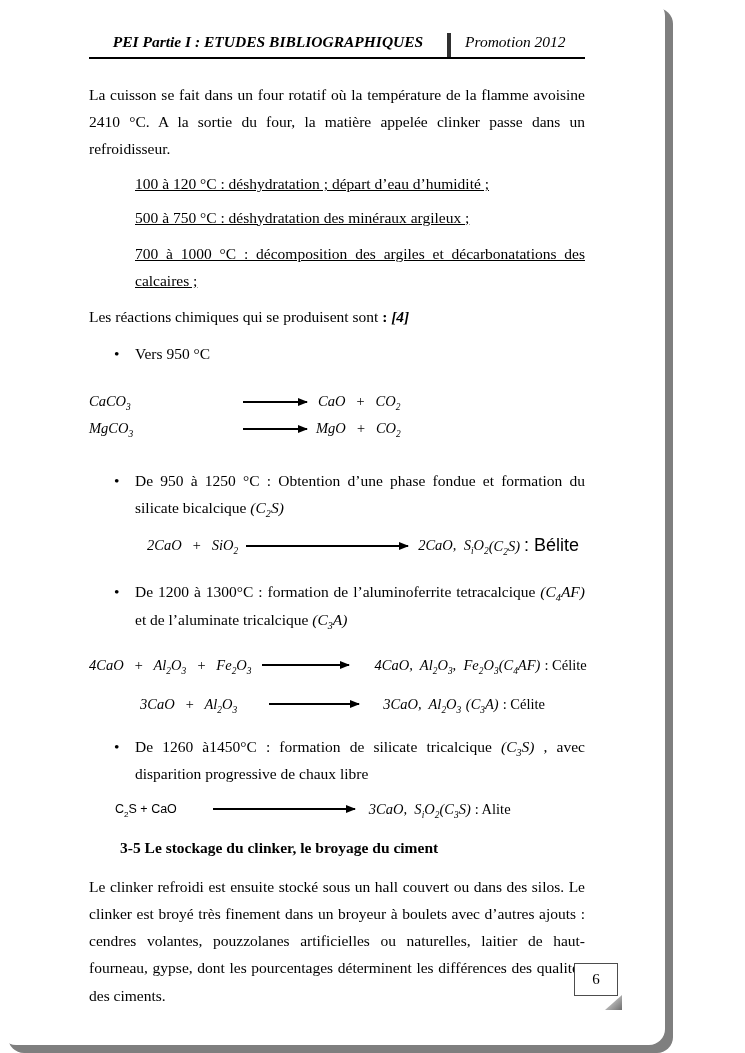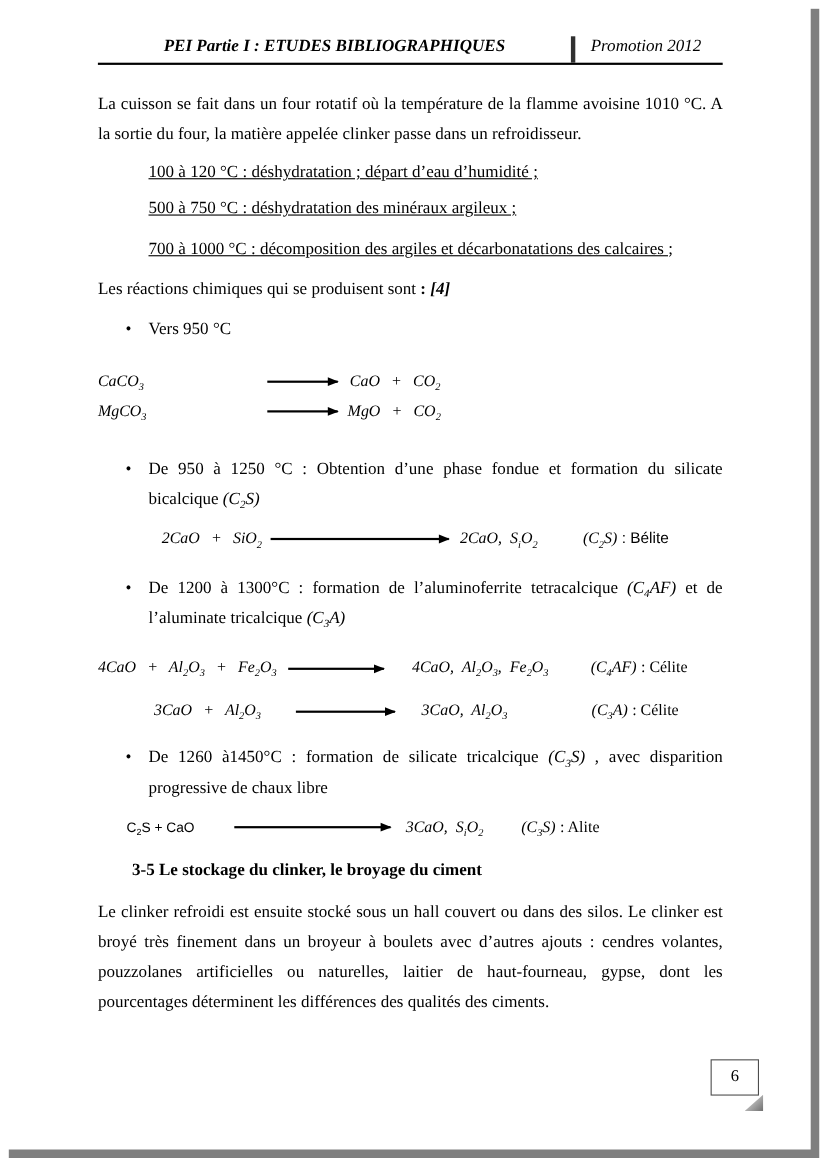--- a/index.html
+++ b/index.html
@@ -1,18 +1,18 @@
 <!DOCTYPE html>
 <html><head>
 <meta charset="utf-8">
 <style>
   * { margin:0; padding:0; box-sizing:border-box; }
   html,body { width:745px; height:1053px; background:#ffffff; overflow:hidden; }
   body { font-family:"Liberation Serif", serif; color:#000; }
-  .page { position:relative; width:737px; height:1045px; background:#fff; box-shadow:8px 8px 0 0 #7f7f7f; }
+  .page { position:relative; width:665px; height:1045px; background:#fff; box-shadow:8px 8px 0 0 #7f7f7f;border-radius:16px; }
 
   .header { display:flex; align-items:stretch; margin:0 80px 0 89px; padding-top:33px; padding-bottom:6px; border-bottom:2px solid #000; }
   .header-left { flex:1; text-align:center; font-weight:700; font-style:italic; font-size:15.5px; }
   .header-divider { width:4px; background:#303030; margin-right:14px; margin-bottom:-6px; }
   .header-right { width:120px; font-style:italic; font-size:15.5px; }
 
   .content { margin:0 80px 0 89px; font-size:15.5px; }
   .para { text-align:justify; line-height:1.75; }
   .indent { margin-left:46px;text-decoration:underline; }
 
@@ -25,21 +25,21 @@
 
   .eq-row { display:flex; align-items:center; font-size:14.5px; }
   .eq-row .math { word-spacing:0.25em; }
   .eq-row .math.wide { word-spacing:0.45em; }
   .eq-lhs-col { width:154px; text-align:left; padding-right:8px; }
   .arrow { height:2px; background:#000; position:relative; flex:none; align-self:center; }
   .arrow::after { content:""; position:absolute; right:-1px; top:50%; transform:translateY(-50%); width:0; height:0;
                   border-left:10px solid #000; border-top:4.5px solid transparent; border-bottom:4.5px solid transparent; }
   .eq-label { margin-left:auto; white-space:nowrap; }
   .label-name { font-style:normal; margin-left:4px; }
-  .sans { font-family:"Liberation Sans", sans-serif; font-size:14px; font-style:normal; }
+  .sans { font-family:"Liberation Sans", sans-serif; font-size:18px; font-style:normal; }
   .lhs-sans { font-family:"Liberation Sans", sans-serif; font-size:12.5px; font-style:normal; }
 
   .section-heading { font-weight:700; margin-left:31px; font-size:15.5px; line-height:1.3; }
 
   .pagenum-box { position:absolute; right:47px; bottom:49px; width:44px; height:33px; border:1px solid #4d4d4d;
                  display:flex; align-items:center; justify-content:center; font-size:15px; background:#fff; }
   .fold-icon { position:absolute; right:43px; bottom:35px; width:17px; height:15px;
                background:linear-gradient(135deg,#e9e9e9 0%,#a8a8a8 55%,#6e6e6e 100%);
                clip-path:polygon(100% 0, 100% 100%, 0 100%); }
 </style>
@@ -49,21 +49,21 @@
 <div class="page">
 
   <div class="header">
     <div class="header-left">PEI Partie I : ETUDES BIBLIOGRAPHIQUES</div>
     <div class="header-divider"></div>
     <div class="header-right">Promotion 2012</div>
   </div>
 
   <div class="content">
 
-    <p class="para" style="margin-top:22px">La cuisson se fait dans un four rotatif où la température de la flamme avoisine 1010 °C. A la sortie du four, la matière appelée clinker passe dans un refroidisseur.</p>
+    <p class="para" style="margin-top:22px">La cuisson se fait dans un four rotatif où la température de la flamme avoisine 2410 °C. A la sortie du four, la matière appelée clinker passe dans un refroidisseur.</p>
 
 
     <p class="para indent" style="margin-top:8px">100 à 120 °C : déshydratation ; départ d’eau d’humidité ;</p>
     <p class="para indent" style="margin-top:6px">500 à 750 °C : déshydratation des minéraux argileux ;</p>
     <p class="para indent" style="margin-top:9px">700 à 1000 °C : décomposition des argiles et décarbonatations des calcaires ;</p>
 
     <p class="para" style="margin-top:9px"><span>Les réactions chimiques qui se produisent sont </span><b><span>: </span><i>[4]</i></b></p>
 
     <div class="bullet" style="margin-top:10px">
       <span class="dot">•</span>

